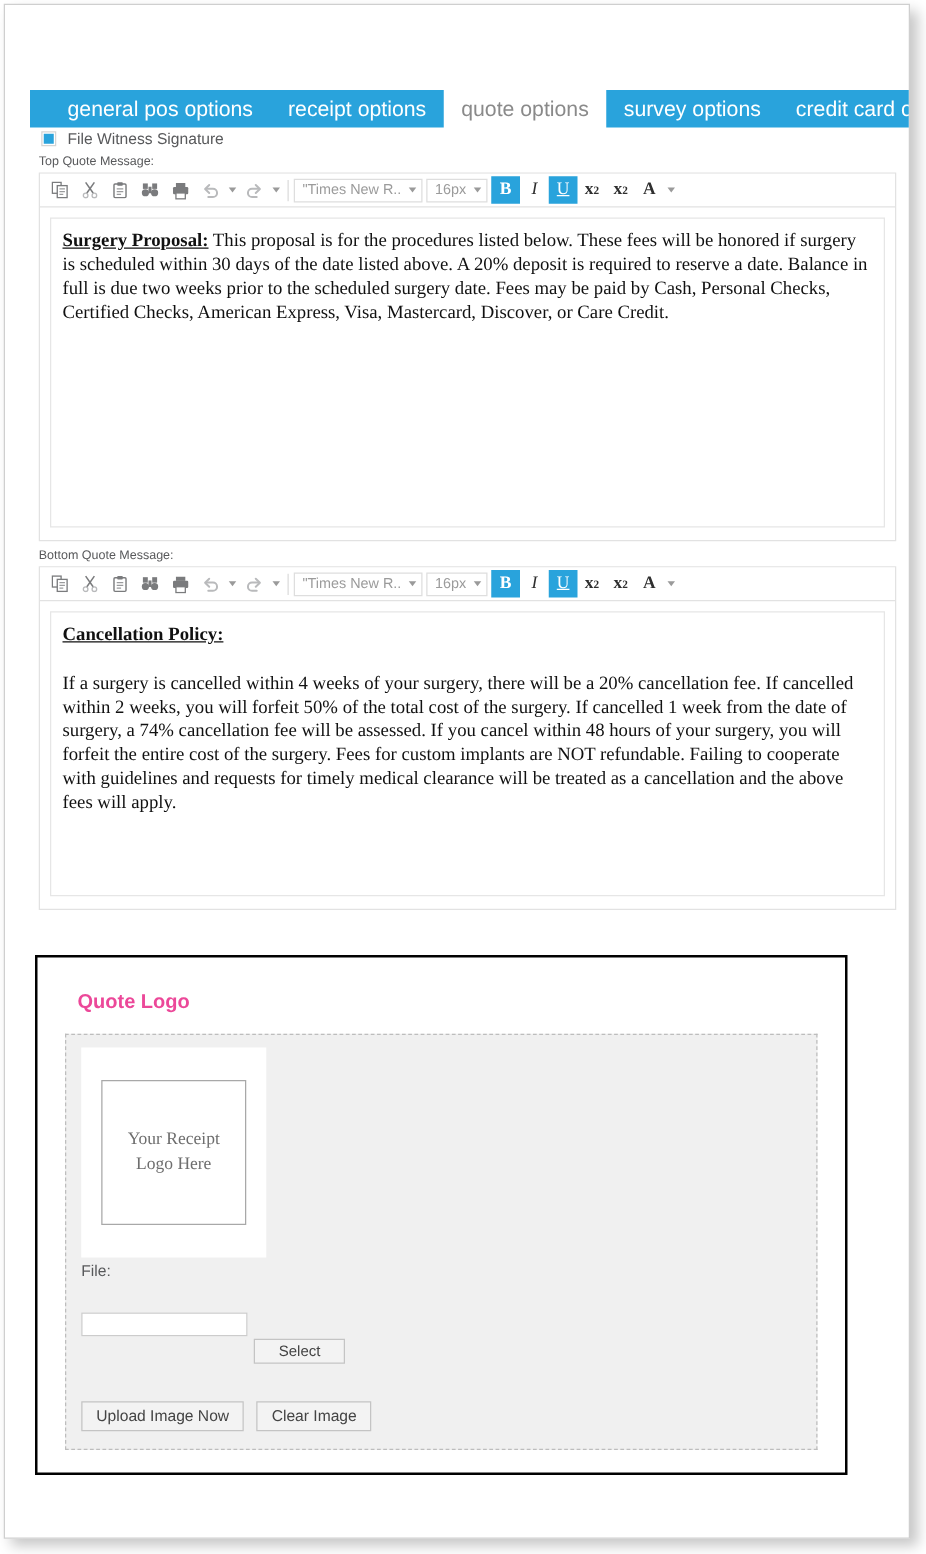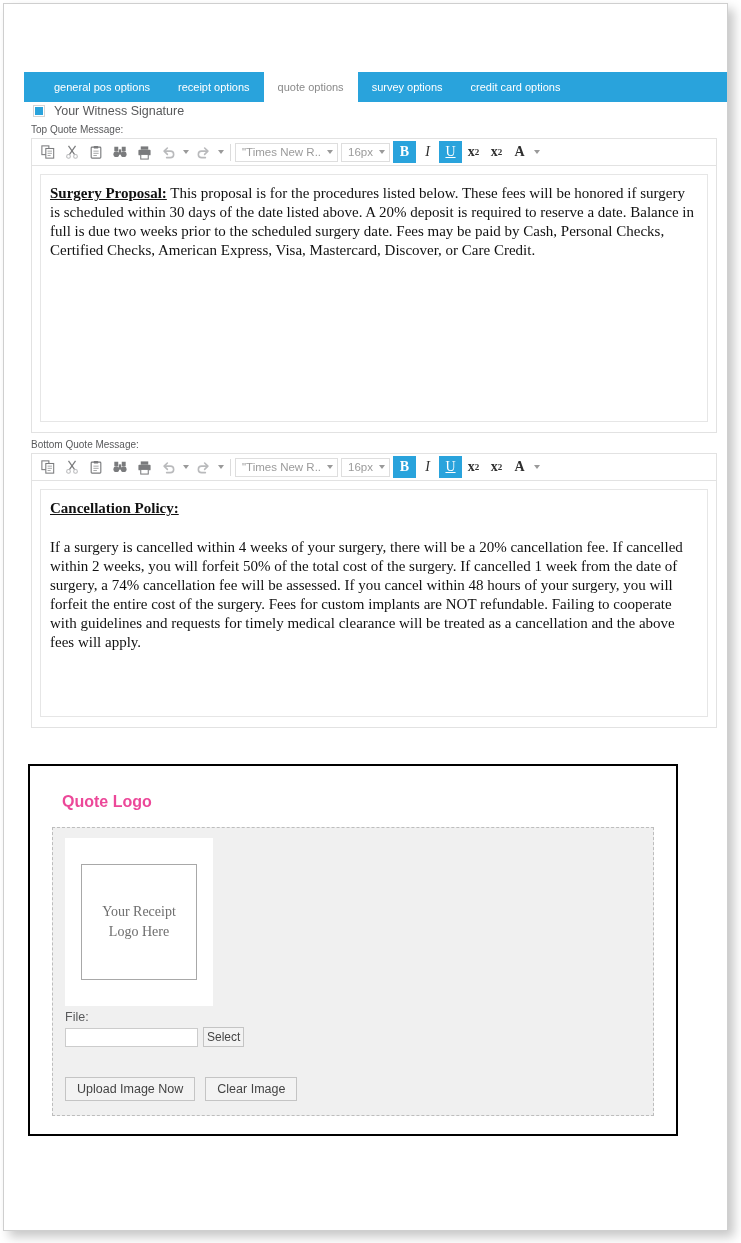--- a/index.html
+++ b/index.html
@@ -52,21 +52,21 @@
     position: absolute;
     left: 20px; top: 68px;
     width: 705px;
     background: #29a3dc;
     display: flex;
     align-items: flex-end;
     height: 30px;
   }
   .sub-tab {
     color: #ffffff;
-    font-size: 11px;
+    font-size: 17px;
     padding: 6px 14px 6px 14px;
     white-space: nowrap;
     cursor: pointer;
     line-height: 17px;
   }
   .sub-tab:first-child { margin-left: 16px; }
   .sub-tab.active {
     background: #ffffff;
     color: #8a8a8a;
     padding: 18px 14px 7px 14px;
@@ -217,21 +217,21 @@
     background: #ffffff;
   }
   .btn {
     border: 1px solid #c4c4c4;
     background: #f3f3f3;
     font-size: 12px; color: #444444;
     padding: 3px 10px;
     cursor: pointer;
     font-family: "Liberation Sans", sans-serif;
   }
-  .btn-select { margin-left: 5px; padding: 2px 3px; }
+  .btn-select { margin-left: 5px; padding: 2px 19px; margin-top: 44px; }
   .btn-row { margin-top: 30px; display: flex; }
   .btn-row .btn { padding: 4px 11px; font-size: 12.5px; }
   .btn-row .btn + .btn { margin-left: 10px; }
 </style>
 </head>
 <body>
 
 <div class="page-frame">
 
 
@@ -242,21 +242,21 @@
     <div class="sub-tab">survey options</div>
     <div class="sub-tab">credit card options</div>
   </div>
 
   <div class="content">
 
     <div class="check-row">
       <span class="checkbox">
           <span class="tick"></span>
         </span>
-      <span class="check-label">Your Witness Signature</span>
+      <span class="check-label">File Witness Signature</span>
     </div>
 
 
     <div class="field-label">Top Quote Message:</div>
     <div class="editor-outer">
       <div class="editor-toolbar">
         <span class="tb-btn">
           <svg width="14" height="14" viewBox="0 0 16 16">
               <rect x="1" y="1" width="8" height="10" fill="none" stroke="#7a7b7d" stroke-width="1.2"></rect>
               <rect x="5.5" y="4" width="9" height="11" fill="#fff" stroke="#7a7b7d" stroke-width="1.2"></rect>

